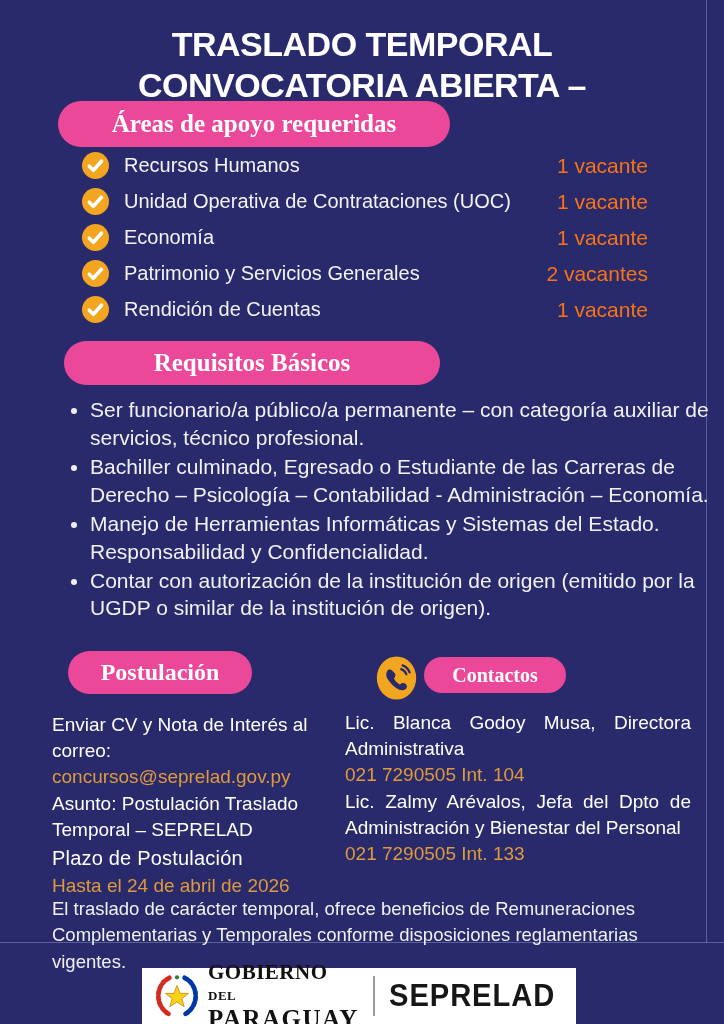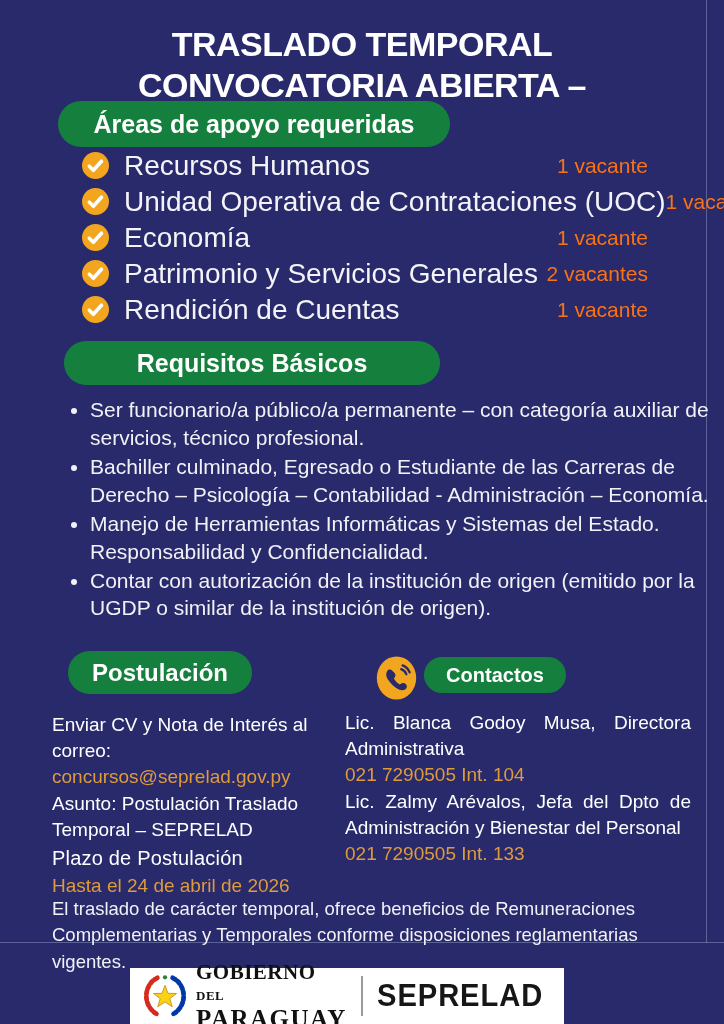--- a/index.html
+++ b/index.html
@@ -10,53 +10,53 @@
   
   .frame-v{position:absolute;top:0;bottom:81px;right:17px;width:1px;background:rgba(170,180,225,.40);}
   .frame-h{position:absolute;left:0;right:0;bottom:81px;height:1px;background:rgba(170,180,225,.40);}
 
   .title{
     position:absolute;top:24px;left:0;width:100%;text-align:center;
     font-size:34px;line-height:1.22;font-weight:bold;letter-spacing:-.5px;color:#ffffff;
   }
 
   .pill{
-    position:absolute;background:#15803d;border-radius:26px;color:#fff;font-weight:bold;
-    display:flex;align-items:center;justify-content:center;text-align:right;
+    position:absolute;background:#ec4899;border-radius:26px;color:#fff;font-weight:bold;
+    display:flex;align-items:center;justify-content:center;text-align:right;font-family:Liberation Serif, serif;
   }
   .pill-areas{left:58px;top:101px;width:392px;height:46px;font-size:25px;}
   .pill-req{left:64px;top:341px;width:376px;height:44px;font-size:25px;}
   .pill-post{left:68px;top:651px;width:184px;height:43px;font-size:24px;}
   .pill-cont{left:424px;top:657px;width:142px;height:36px;font-size:20px;}
 
   .area-list{position:absolute;left:82px;top:152px;right:76px;}
   .area-row{display:flex;align-items:center;height:27px;margin-bottom:9px;}
   .check{width:27px;height:27px;flex:0 0 27px;margin-right:15px;}
-  .area-label{font-size:28px;color:#f4f3f7;white-space:nowrap;}
+  .area-label{font-size:20px;color:#f4f3f7;white-space:nowrap;}
   .area-vac{margin-left:auto;font-size:21px;color:#f97316;white-space:nowrap;}
 
   .req-list{
     position:absolute;left:52px;top:396px;width:638px;margin:0;padding:0 0 0 38px;
     font-size:21px;line-height:1.33;color:#f2f1f6;
   }
   .req-list li{margin:0 0 1px 0;}
 
   .phone-badge{position:absolute;left:374px;top:654px;width:45px;height:48px;}
 
   .col-left{position:absolute;left:52px;top:712px;width:264px;font-size:19px;line-height:1.38;}
   .col-left .orange{color:#df9a3c;text-decoration:none;}
   .plazo{font-size:20px;margin-top:2px;letter-spacing:.2px;}
   .col-right{position:absolute;left:345px;top:710px;width:346px;font-size:19px;line-height:1.38;}
   .col-right .name{text-align:justify;}
   .col-right .phone{color:#df9a3c;}
 
   .note{position:absolute;left:52px;top:896px;width:648px;font-size:18.5px;line-height:1.42;color:#f2f1f6;}
 
   .brandbox{
-    position:absolute;left:130px;top:968px;width:434px;height:56px;background:#ffffff;
+    position:absolute;left:142px;top:968px;width:434px;height:56px;background:#ffffff;
     display:flex;align-items:center;padding:0 10px;box-sizing:border-box;color:#111;
   }
   .emblem{width:46px;height:46px;flex:0 0 46px;margin:0 8px 0 2px;}
   .gov{font-family:"Liberation Serif",serif;font-weight:bold;color:#111;line-height:1;}
   .gov .l1{font-size:21px;letter-spacing:.5px;}
   .gov .del{font-size:13px;letter-spacing:.5px;}
   .gov .l2{font-size:25px;letter-spacing:1.5px;margin-top:2px;}
   .brand-div{width:2px;height:40px;background:#9a9a9a;margin:0 14px 0 12px;}
   .org{font-size:31px;font-weight:bold;letter-spacing:1px;color:#161616;transform:scaleX(.94);transform-origin:left center;white-space:nowrap;}
 </style>

